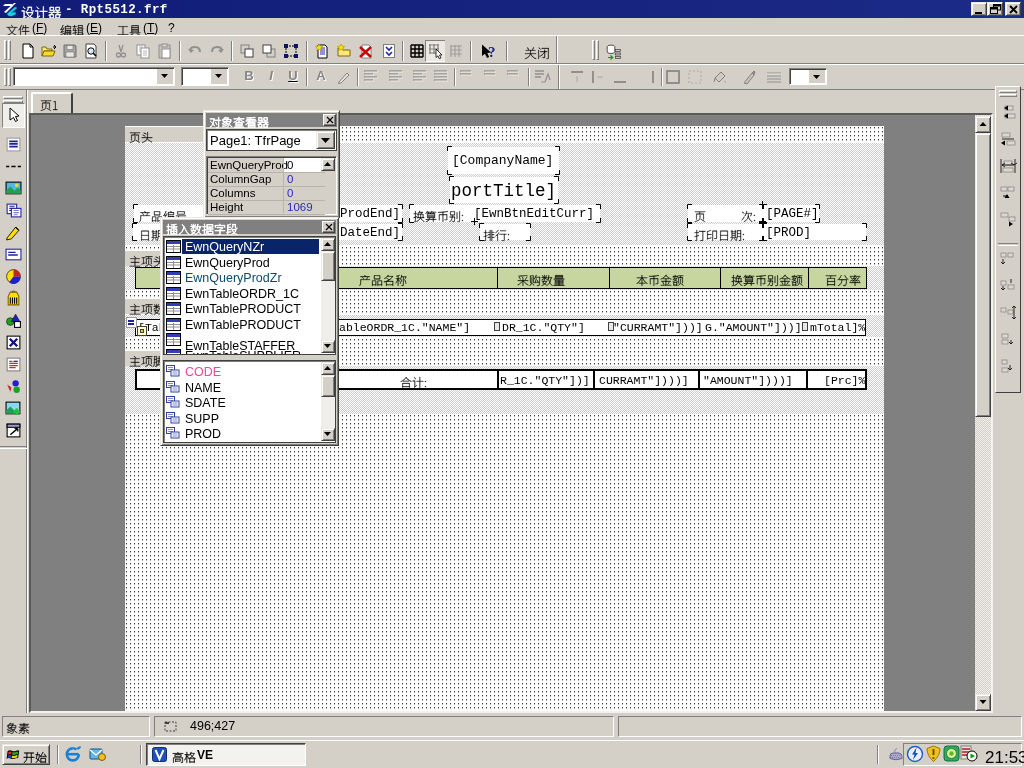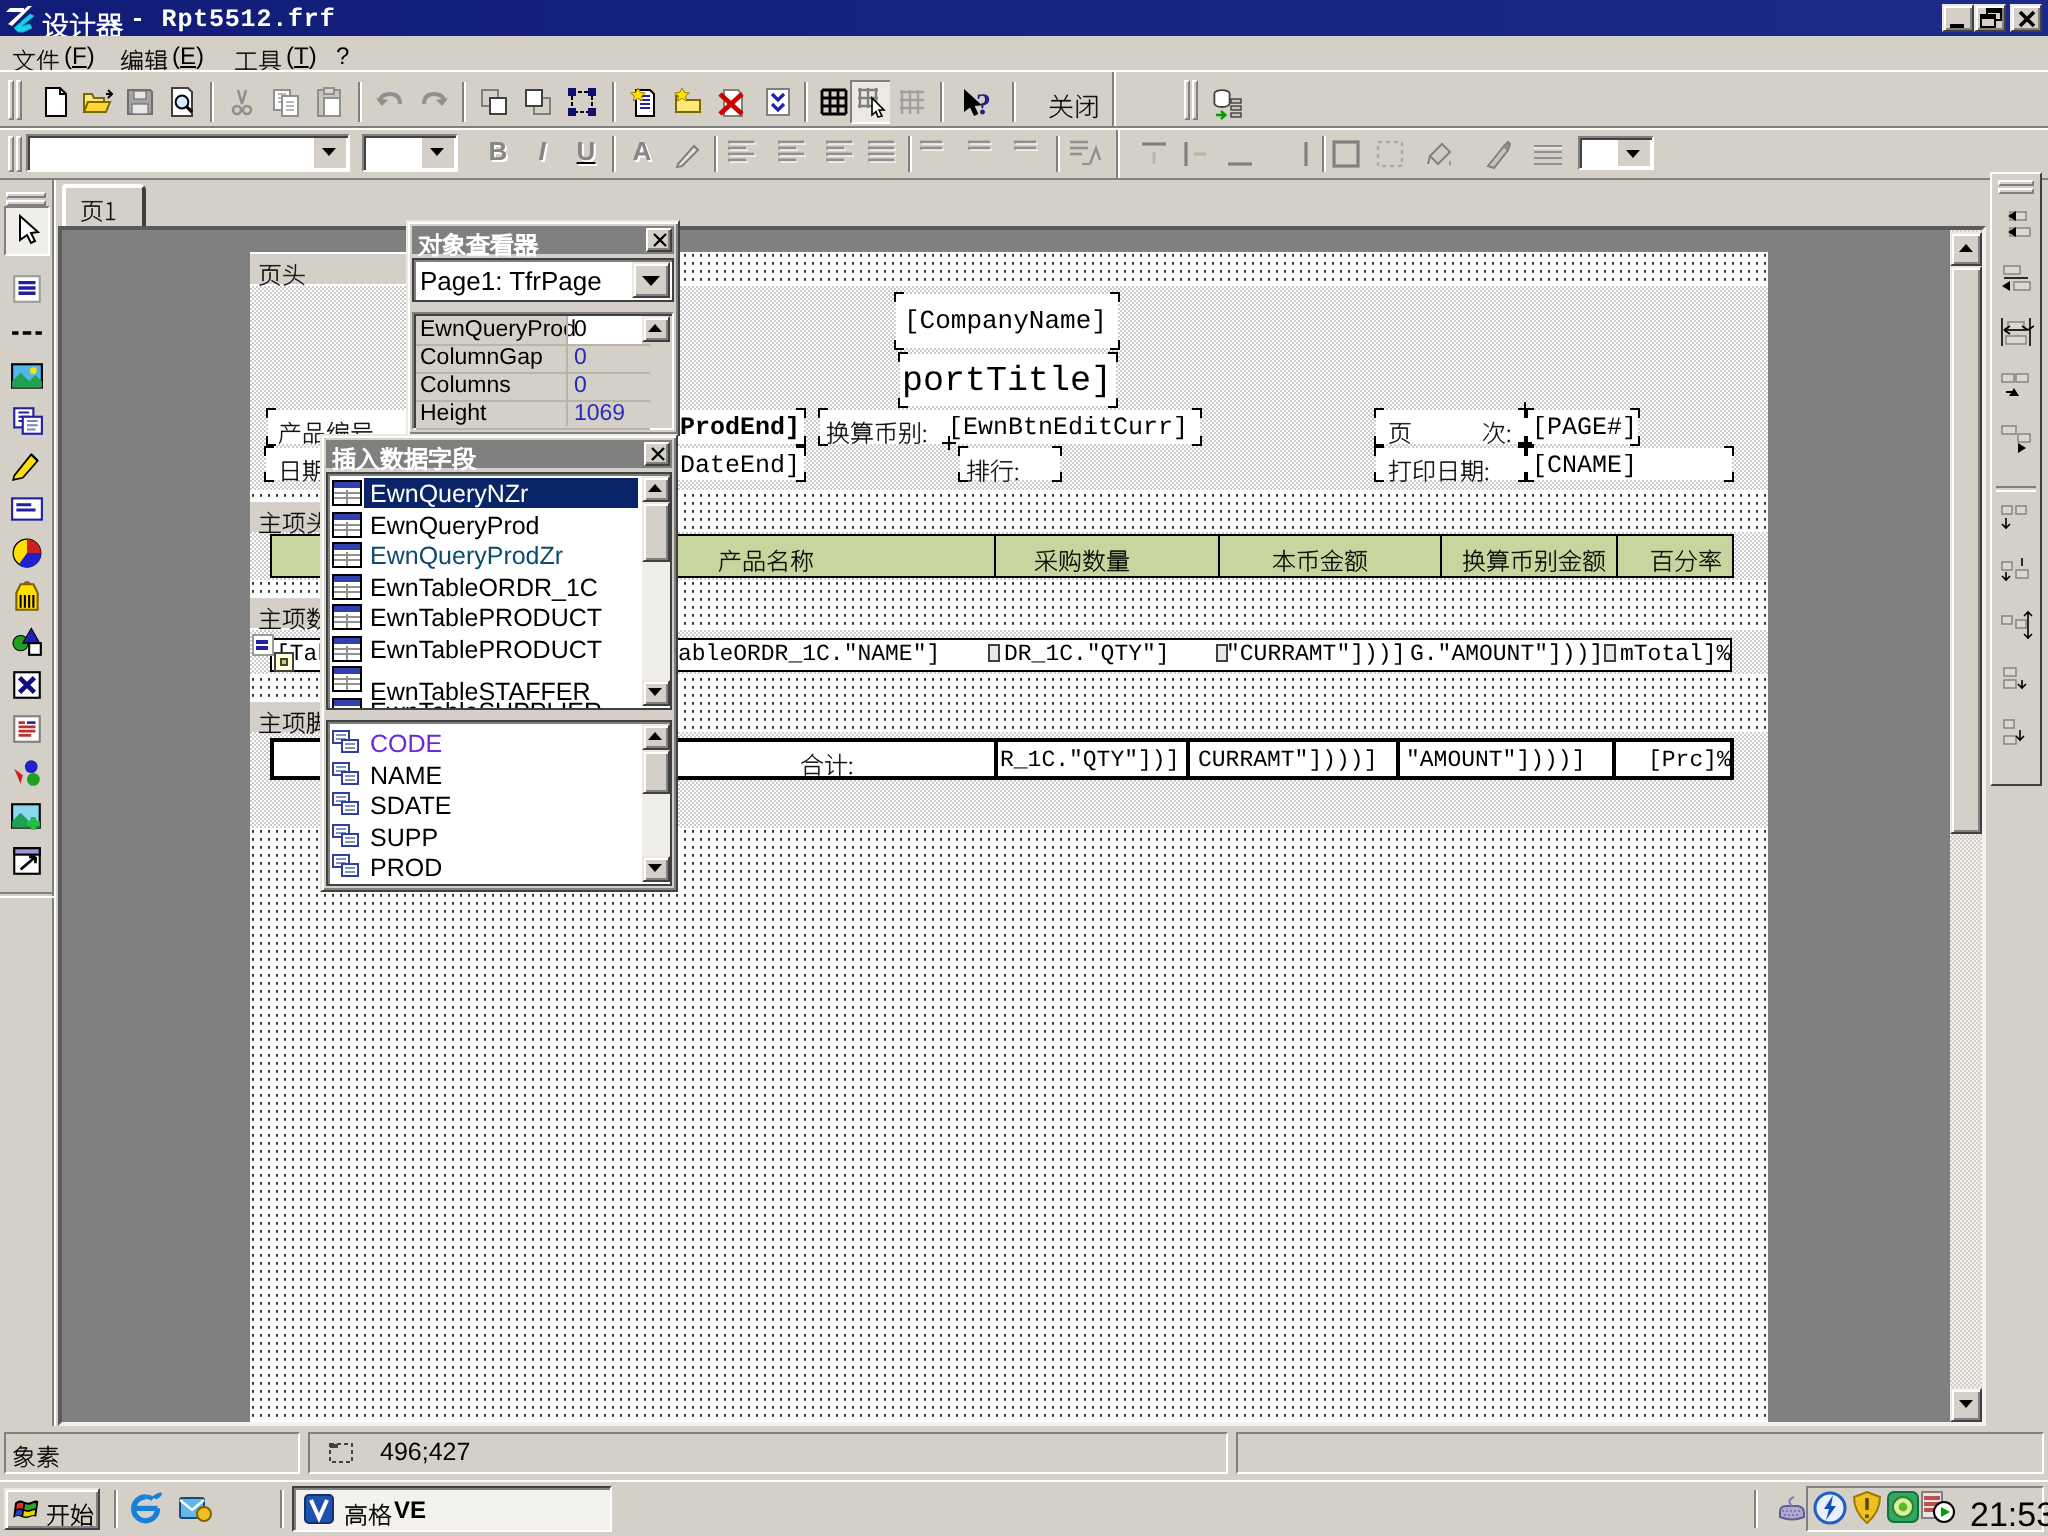--- a/index.html
+++ b/index.html
@@ -486,21 +486,21 @@
       <g fill="none" stroke="#000" stroke-width="1">
         <path d="M0.5 5V0.5H5"></path>
         <path d="M265 0.5H269.5V5"></path>
         <path d="M269.5 14V18.5H265"></path>
         <path d="M5 18.5H0.5V14"></path>
       </g>
     </svg>
     <svg style="position:absolute;left:139px;top:207px;overflow:visible;z-index:6;" width="48" height="16">
       <path d="M1.88 8.46H11.04V8.82H1.88ZM1.41 5.60H10.68V5.95H1.41ZM1.65 8.46H2.01V10.08Q2.01 10.58 1.96 11.18Q1.92 11.78 1.79 12.41Q1.66 13.04 1.44 13.65Q1.21 14.26 0.84 14.79Q0.81 14.76 0.76 14.71Q0.70 14.67 0.65 14.63Q0.6 14.59 0.55 14.58Q1.03 13.89 1.26 13.09Q1.5 12.28 1.57 11.50Q1.65 10.71 1.65 10.06ZM3.36 6.37 3.66 6.26Q3.97 6.67 4.29 7.17Q4.60 7.68 4.76 8.02L4.46 8.17Q4.30 7.8 3.99 7.28Q3.68 6.77 3.36 6.37ZM8.47 6.28 8.80 6.43Q8.55 6.97 8.23 7.59Q7.90 8.20 7.60 8.64L7.34 8.50Q7.53 8.21 7.74 7.82Q7.95 7.42 8.14 7.02Q8.34 6.61 8.47 6.28ZM5.37 4.11 5.67 3.97Q5.97 4.30 6.25 4.72Q6.52 5.14 6.67 5.45L6.33 5.62Q6.21 5.31 5.93 4.88Q5.66 4.45 5.37 4.11Z M15.36 4.84V7.78H20.72V4.84ZM15.0 4.5H21.08V8.14H15.0ZM13.15 9.69H17.11V14.62H16.75V10.04H13.51V14.76H13.15ZM18.72 9.69H22.99V14.67H22.63V10.04H19.06V14.76H18.72ZM13.33 13.70H16.88V14.06H13.33ZM18.93 13.70H22.70V14.06H18.93Z M24.82 11.58Q24.81 11.53 24.79 11.45Q24.76 11.37 24.74 11.29Q24.72 11.21 24.69 11.17Q24.85 11.14 25.05 10.92Q25.24 10.69 25.51 10.35Q25.64 10.18 25.91 9.80Q26.18 9.42 26.52 8.89Q26.86 8.37 27.22 7.77Q27.57 7.16 27.86 6.55L28.22 6.72Q27.76 7.57 27.26 8.4Q26.76 9.22 26.23 9.97Q25.70 10.71 25.16 11.31V11.32Q25.16 11.32 25.11 11.35Q25.06 11.37 24.99 11.41Q24.92 11.44 24.87 11.49Q24.82 11.53 24.82 11.58ZM24.82 11.58V11.24L25.09 11.05L27.99 10.45Q27.99 10.53 28.00 10.62Q28.02 10.71 28.03 10.77Q27.01 11.00 26.4 11.14Q25.78 11.29 25.47 11.37Q25.16 11.44 25.03 11.49Q24.9 11.54 24.82 11.58ZM24.75 8.73Q24.74 8.68 24.72 8.61Q24.69 8.53 24.67 8.45Q24.64 8.37 24.62 8.32Q24.75 8.30 24.91 8.08Q25.06 7.87 25.26 7.54Q25.35 7.39 25.55 7.03Q25.75 6.67 26.00 6.18Q26.25 5.68 26.49 5.12Q26.73 4.56 26.92 3.99L27.31 4.14Q27.0 4.93 26.64 5.71Q26.28 6.49 25.89 7.19Q25.5 7.89 25.09 8.46V8.47Q25.09 8.47 25.04 8.49Q24.99 8.52 24.92 8.56Q24.85 8.60 24.80 8.64Q24.75 8.68 24.75 8.73ZM24.75 8.73V8.39L25.02 8.24L27.21 7.96Q27.20 8.04 27.21 8.13Q27.21 8.23 27.21 8.29Q26.46 8.39 25.99 8.47Q25.53 8.54 25.28 8.59Q25.03 8.64 24.92 8.67Q24.81 8.7 24.75 8.73ZM24.63 13.46Q25.29 13.24 26.20 12.91Q27.10 12.58 28.09 12.25L28.14 12.57Q27.22 12.91 26.33 13.23Q25.44 13.56 24.74 13.81ZM31.45 9.37H31.8V14.34H31.45ZM33.02 9.36H33.37V14.32H33.02ZM34.64 9.09H35.00V14.24Q35.00 14.4 34.96 14.49Q34.92 14.58 34.78 14.62Q34.66 14.67 34.45 14.68Q34.24 14.7 33.9 14.7Q33.88 14.62 33.85 14.53Q33.81 14.43 33.76 14.36Q34.04 14.37 34.24 14.37Q34.44 14.37 34.51 14.37Q34.64 14.36 34.64 14.24ZM29.11 5.32H29.46V7.92Q29.46 8.62 29.41 9.46Q29.37 10.29 29.25 11.17Q29.13 12.06 28.89 12.91Q28.65 13.77 28.27 14.53Q28.24 14.49 28.18 14.45Q28.12 14.41 28.07 14.37Q28.02 14.32 27.97 14.31Q28.35 13.58 28.58 12.75Q28.81 11.92 28.92 11.07Q29.04 10.22 29.07 9.41Q29.11 8.60 29.11 7.92ZM29.29 5.32H34.95V7.76H29.29V7.41H34.59V5.68H29.29ZM29.67 9.10H34.87V9.45H30.02V14.67H29.67ZM29.91 11.71H34.84V12.06H29.91ZM31.44 4.00 31.72 3.90Q31.96 4.23 32.17 4.65Q32.38 5.07 32.48 5.38L32.16 5.52Q32.07 5.20 31.87 4.78Q31.66 4.35 31.44 4.00Z M38.73 4.87V7.00H45.26V4.87ZM38.37 4.52H45.62V7.35H38.37ZM36.87 8.77H47.08V9.12H36.87ZM38.98 10.89H45.34V11.24H38.98ZM45.22 10.89H45.58Q45.58 10.89 45.58 10.93Q45.57 10.98 45.57 11.03Q45.57 11.08 45.56 11.12Q45.39 12.20 45.22 12.9Q45.04 13.59 44.86 13.98Q44.68 14.36 44.46 14.55Q44.30 14.67 44.13 14.71Q43.96 14.74 43.69 14.76Q43.42 14.76 42.88 14.74Q42.33 14.73 41.7 14.68Q41.68 14.60 41.66 14.50Q41.64 14.41 41.58 14.32Q42.25 14.4 42.82 14.41Q43.40 14.43 43.63 14.43Q43.87 14.43 43.99 14.41Q44.11 14.4 44.19 14.32Q44.4 14.17 44.57 13.79Q44.74 13.41 44.90 12.72Q45.06 12.03 45.22 10.96ZM39.62 8.96 39.97 9.02Q39.86 9.39 39.72 9.79Q39.58 10.2 39.44 10.57Q39.3 10.94 39.18 11.23H38.77Q38.91 10.92 39.06 10.53Q39.21 10.14 39.36 9.73Q39.50 9.32 39.62 8.96Z" fill="#000" stroke="#000" stroke-width="0.32"></path>
     </svg>
-    <div class="abs mono" style="left:340px;top:207px;font-size:12.5px;font-weight:bold;color:#000;z-index:6;white-space:pre">ProdEnd]</div>
+    <div class="abs mono" style="left:340px;top:207px;font-size:12.5px;font-weight:normal;color:#000;z-index:6;white-space:pre">ProdEnd]</div>
     <div class="abs" style="left:133px;top:224px;width:269px;height:16px;background:#fff"></div>
     <svg class="abs" style="left:132px;top:223px;z-index:5" width="271" height="18">
       <g fill="none" stroke="#000" stroke-width="1">
         <path d="M0.5 5V0.5H5"></path>
         <path d="M266 0.5H270.5V5"></path>
         <path d="M270.5 13V17.5H266"></path>
         <path d="M5 17.5H0.5V13"></path>
       </g>
     </svg>
     <svg style="position:absolute;left:139px;top:226px;overflow:visible;z-index:6;" width="24" height="16">
@@ -571,21 +571,21 @@
     </svg>
     <div class="abs" style="left:763px;top:224px;width:103px;height:16px;background:#fff"></div>
     <svg class="abs" style="left:762px;top:223px;z-index:5" width="105" height="18">
       <g fill="none" stroke="#000" stroke-width="1">
         <path d="M0.5 5V0.5H5"></path>
         <path d="M100 0.5H104.5V5"></path>
         <path d="M104.5 13V17.5H100"></path>
         <path d="M5 17.5H0.5V13"></path>
       </g>
     </svg>
-    <div class="abs mono" style="left:766px;top:226px;font-size:12.5px;font-weight:normal;color:#000;z-index:6;white-space:pre">[CNAME]</div>
+    <div class="abs mono" style="left:766px;top:226px;font-size:12.5px;font-weight:normal;color:#000;z-index:6;white-space:pre">[PROD]</div>
     <svg class="abs" style="left:759px;top:218px;z-index:6" width="7" height="7">
       <path d="M3.5 0 V7 M0 3.5 H7" stroke="#000" stroke-width="1"></path>
     </svg>
     <svg class="abs" style="left:471px;top:218px;z-index:6" width="7" height="7">
       <path d="M3.5 0 V7 M0 3.5 H7" stroke="#000" stroke-width="1"></path>
     </svg>
     <svg class="abs" style="left:759px;top:201px;z-index:6" width="7" height="7">
       <path d="M3.5 0 V7 M0 3.5 H7" stroke="#000" stroke-width="1"></path>
     </svg>
     <div class="abs" style="left:135px;top:267px;width:732px;height:22px;background:#c6d69e;border:1px solid #000"></div>
@@ -810,21 +810,21 @@
       <path d="M0 0 h7 l-3.5 4 z" fill="#000"></path>
     </svg>
     <div class="abs" style="left:163px;top:360px;width:173px;height:83px;border:1px solid #404040;box-shadow:inset 1px 1px 0 #808080, inset -1px -1px 0 #fff;background:#fff;z-index:31"></div>
     <div class="abs" style="left:165px;top:362px;width:169px;height:79px;overflow:hidden;z-index:32;background:#fff">
       <svg class="abs" style="left:1px;top:3.0px;z-index:33" width="14" height="12">
         <rect x="0.5" y="0.5" width="8" height="6" fill="#fff" stroke="#3040a0"></rect>
         <path d="M2 2.5 h5 M2 4.5 h5" stroke="#8090c0" stroke-width="1"></path>
         <rect x="5" y="5" width="8" height="6" fill="#fff" stroke="#3040a0"></rect>
         <path d="M6.5 7 h5 M6.5 9 h5" stroke="#8090c0" stroke-width="1"></path>
       </svg>
-      <div class="abs" style="left:20px;top:3.0px;font-size:12.5px;color:#6d28d9">CODE</div>
+      <div class="abs" style="left:20px;top:3.0px;font-size:12.5px;color:#ec4899">CODE</div>
       <svg class="abs" style="left:1px;top:18.5px;z-index:33" width="14" height="12">
         <rect x="0.5" y="0.5" width="8" height="6" fill="#fff" stroke="#3040a0"></rect>
         <path d="M2 2.5 h5 M2 4.5 h5" stroke="#8090c0" stroke-width="1"></path>
         <rect x="5" y="5" width="8" height="6" fill="#fff" stroke="#3040a0"></rect>
         <path d="M6.5 7 h5 M6.5 9 h5" stroke="#8090c0" stroke-width="1"></path>
       </svg>
       <div class="abs" style="left:20px;top:18.5px;font-size:12.5px;color:#000">NAME</div>
       <svg class="abs" style="left:1px;top:34.0px;z-index:33" width="14" height="12">
         <rect x="0.5" y="0.5" width="8" height="6" fill="#fff" stroke="#3040a0"></rect>
         <path d="M2 2.5 h5 M2 4.5 h5" stroke="#8090c0" stroke-width="1"></path>

